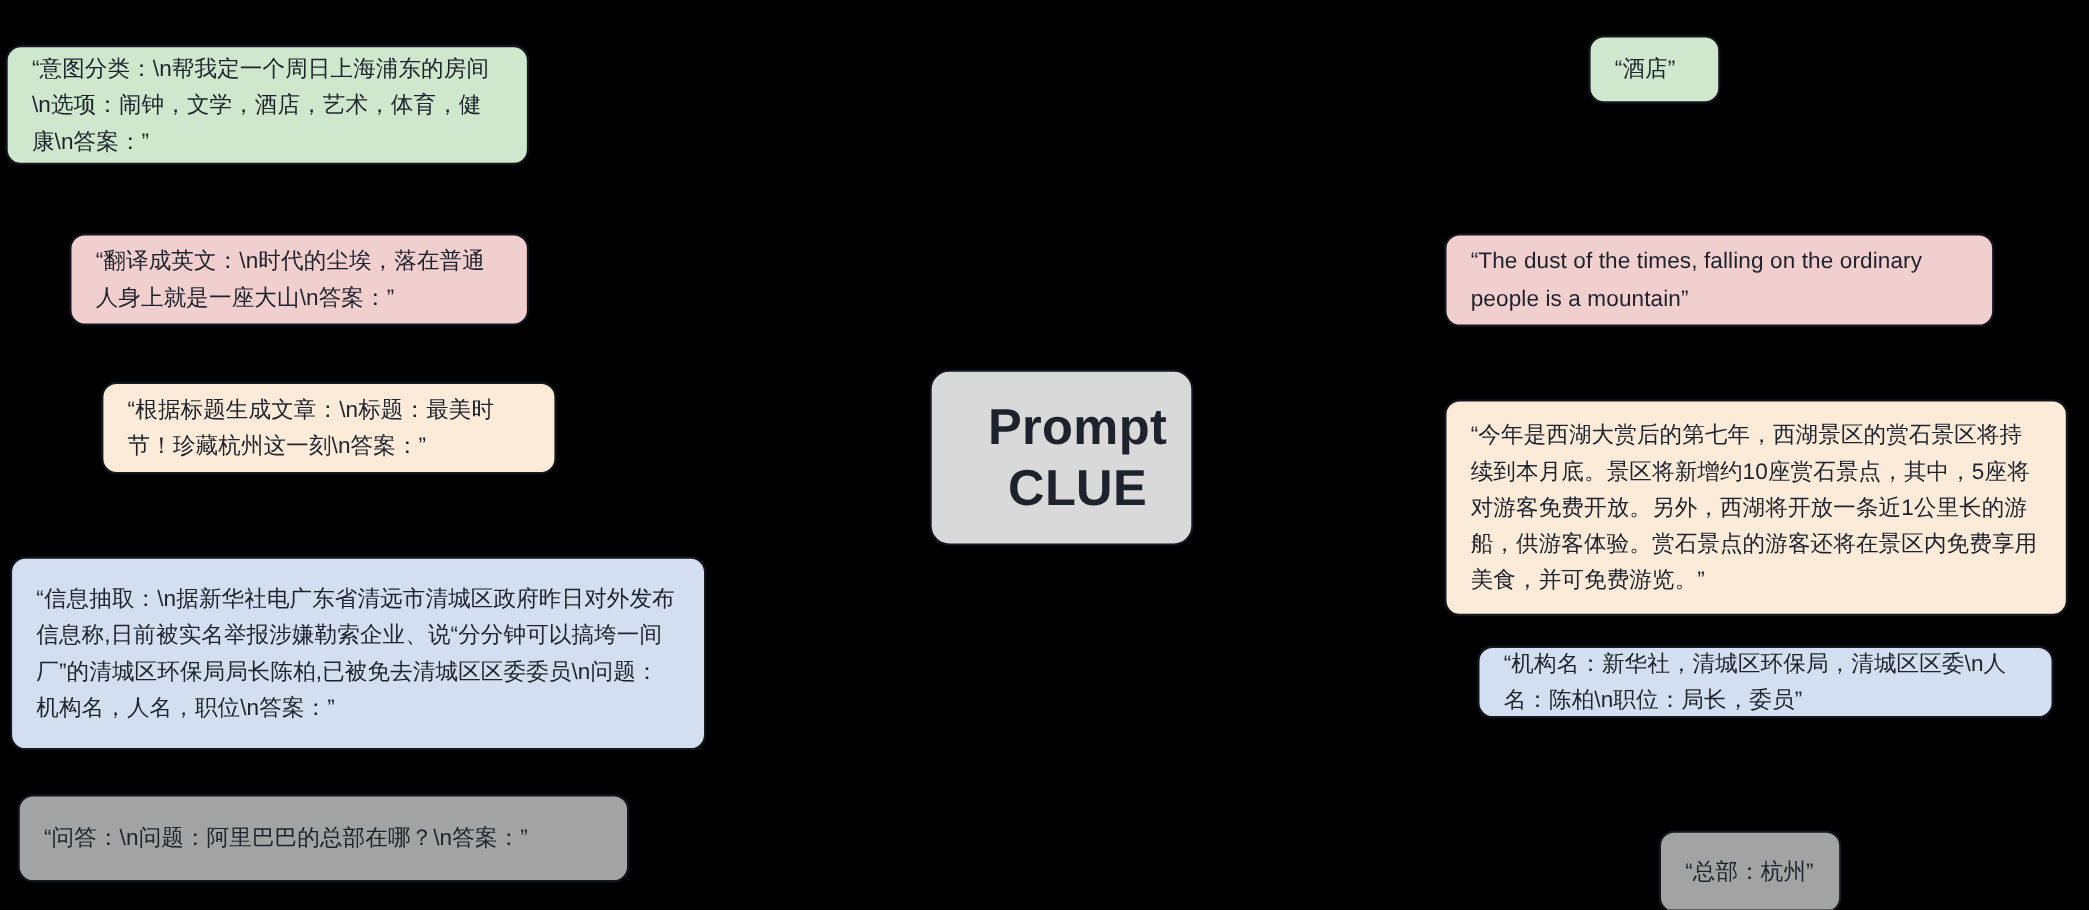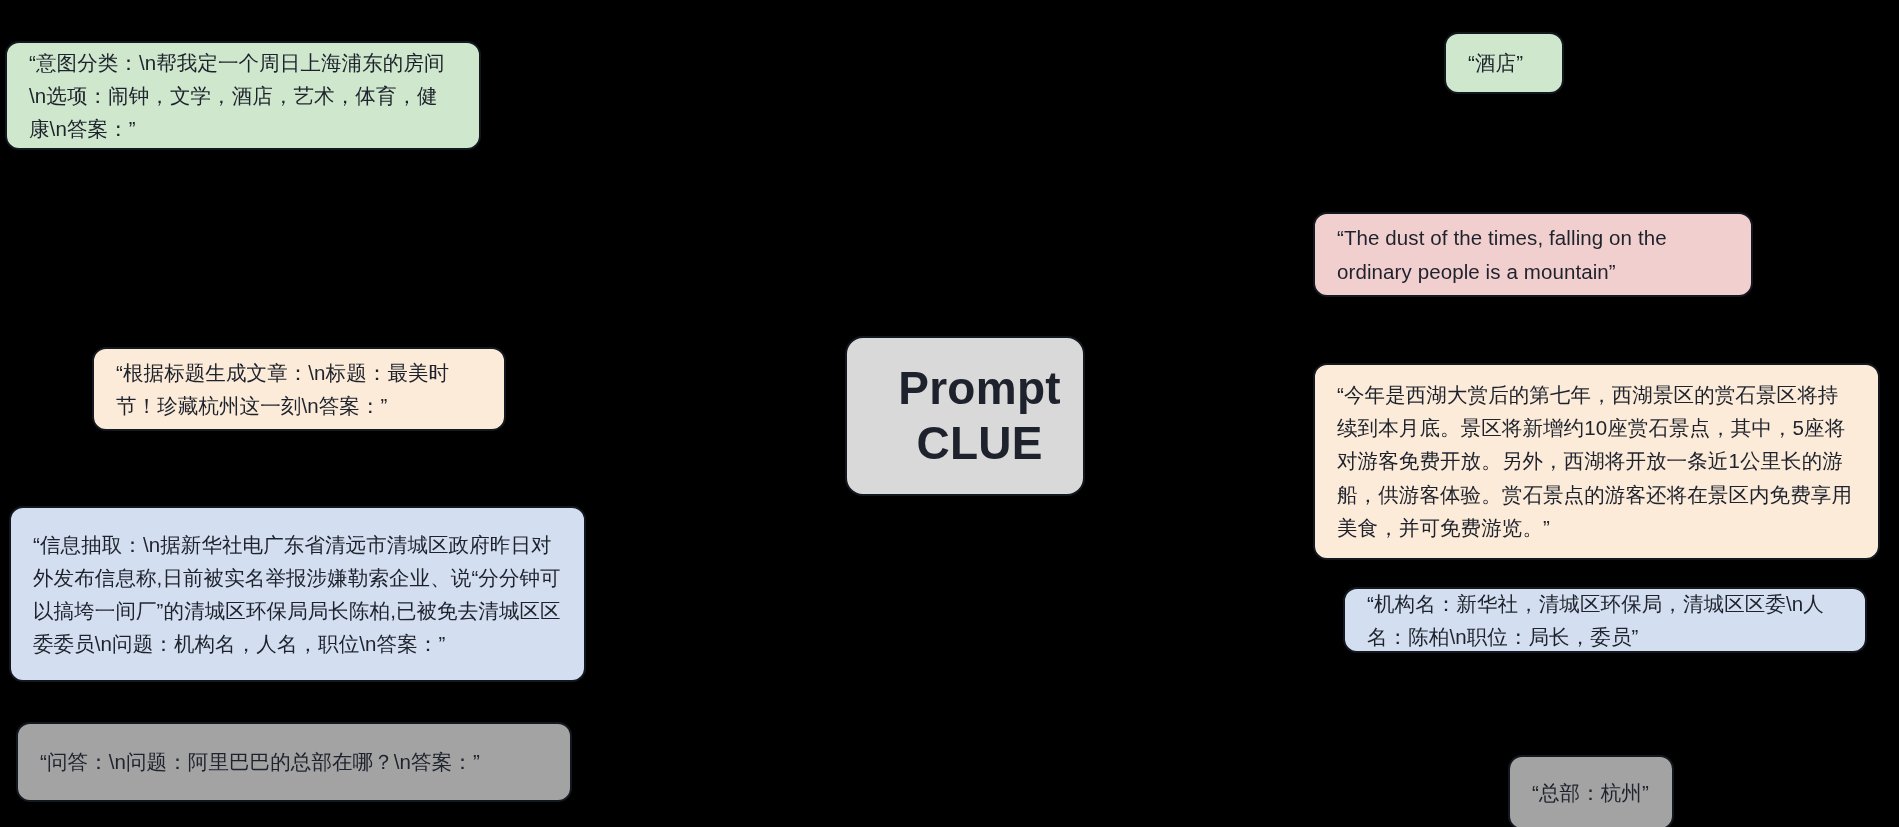--- a/index.html
+++ b/index.html
@@ -50,47 +50,50 @@
 </style>
 </head>
 <body>
 
 <div id="canvas">
 
   <div class="node node-green" style="left:5px; top:41px; width:476px; height:109px;">
     <span>“意图分类：\n帮我定一个周日上海浦东的房间\n选项：闹钟，文学，酒店，艺术，体育，健康\n答案：”</span>
   </div>
 
+  <div class="node node-pink" style="left:63px; top:212px; width:418px; height:84px;">
+    <span>“翻译成英文：\n时代的尘埃，落在普通人身上就是一座大山\n答案：”</span>
+  </div>
 
   <div class="node node-cream" style="left:92px; top:347px; width:414px; height:84px;justify-content:center;">
     <span>“根据标题生成文章：\n标题：最美时节！珍藏杭州这一刻\n答案：”</span>
   </div>
 
-  <div class="node node-blue" style="left:9px; top:506px; width:577px; height:176px;justify-content:flex-end;">
+  <div class="node node-blue" style="left:9px; top:506px; width:633px; height:176px;justify-content:flex-end;">
     <span>“信息抽取：\n据新华社电广东省清远市清城区政府昨日对外发布信息称,日前被实名举报涉嫌勒索企业、说“分分钟可以搞垮一间厂”的清城区环保局局长陈柏,已被免去清城区区委委员\n问题：机构名，人名，职位\n答案：”</span>
   </div>
 
   <div class="node node-yellow" style="left:16px; top:722px; width:556px; height:80px;">
     <span>“问答：\n问题：阿里巴巴的总部在哪？\n答案：”</span>
   </div>
 
   <div class="node node-gray node-center" style="left:845px; top:336px; width:240px; height:160px;">
     <span>Prompt
 CLUE</span>
   </div>
 
   <div class="node node-green node-small" style="left:1444px; top:8px; width:120px; height:62px;">
     <span>“酒店”</span>
   </div>
 
-  <div class="node node-pink" style="left:1313px; top:212px; width:440px; height:85px;">
+  <div class="node node-pink" style="left:1313px; top:212px; width:500px; height:85px;">
     <span>“The dust of the times, falling on the ordinary people is a mountain”</span>
   </div>
 
-  <div class="node node-cream" style="left:1313px; top:363px; width:567px; height:197px;align-items:flex-end;">
+  <div class="node node-cream" style="left:1313px; top:363px; width:567px; height:197px;">
     <span>“今年是西湖大赏后的第七年，西湖景区的赏石景区将持续到本月底。景区将新增约10座赏石景点，其中，5座将对游客免费开放。另外，西湖将开放一条近1公里长的游船，供游客体验。赏石景点的游客还将在景区内免费享用美食，并可免费游览。”</span>
   </div>
 
   <div class="node node-blue" style="left:1343px; top:587px; width:524px; height:66px;">
     <span>“机构名：新华社，清城区环保局，清城区区委\n人名：陈柏\n职位：局长，委员”</span>
   </div>
 
   <div class="node node-yellow node-small" style="left:1508px; top:731px; width:166px; height:75px;">
     <span>“总部：杭州”</span>
   </div>

